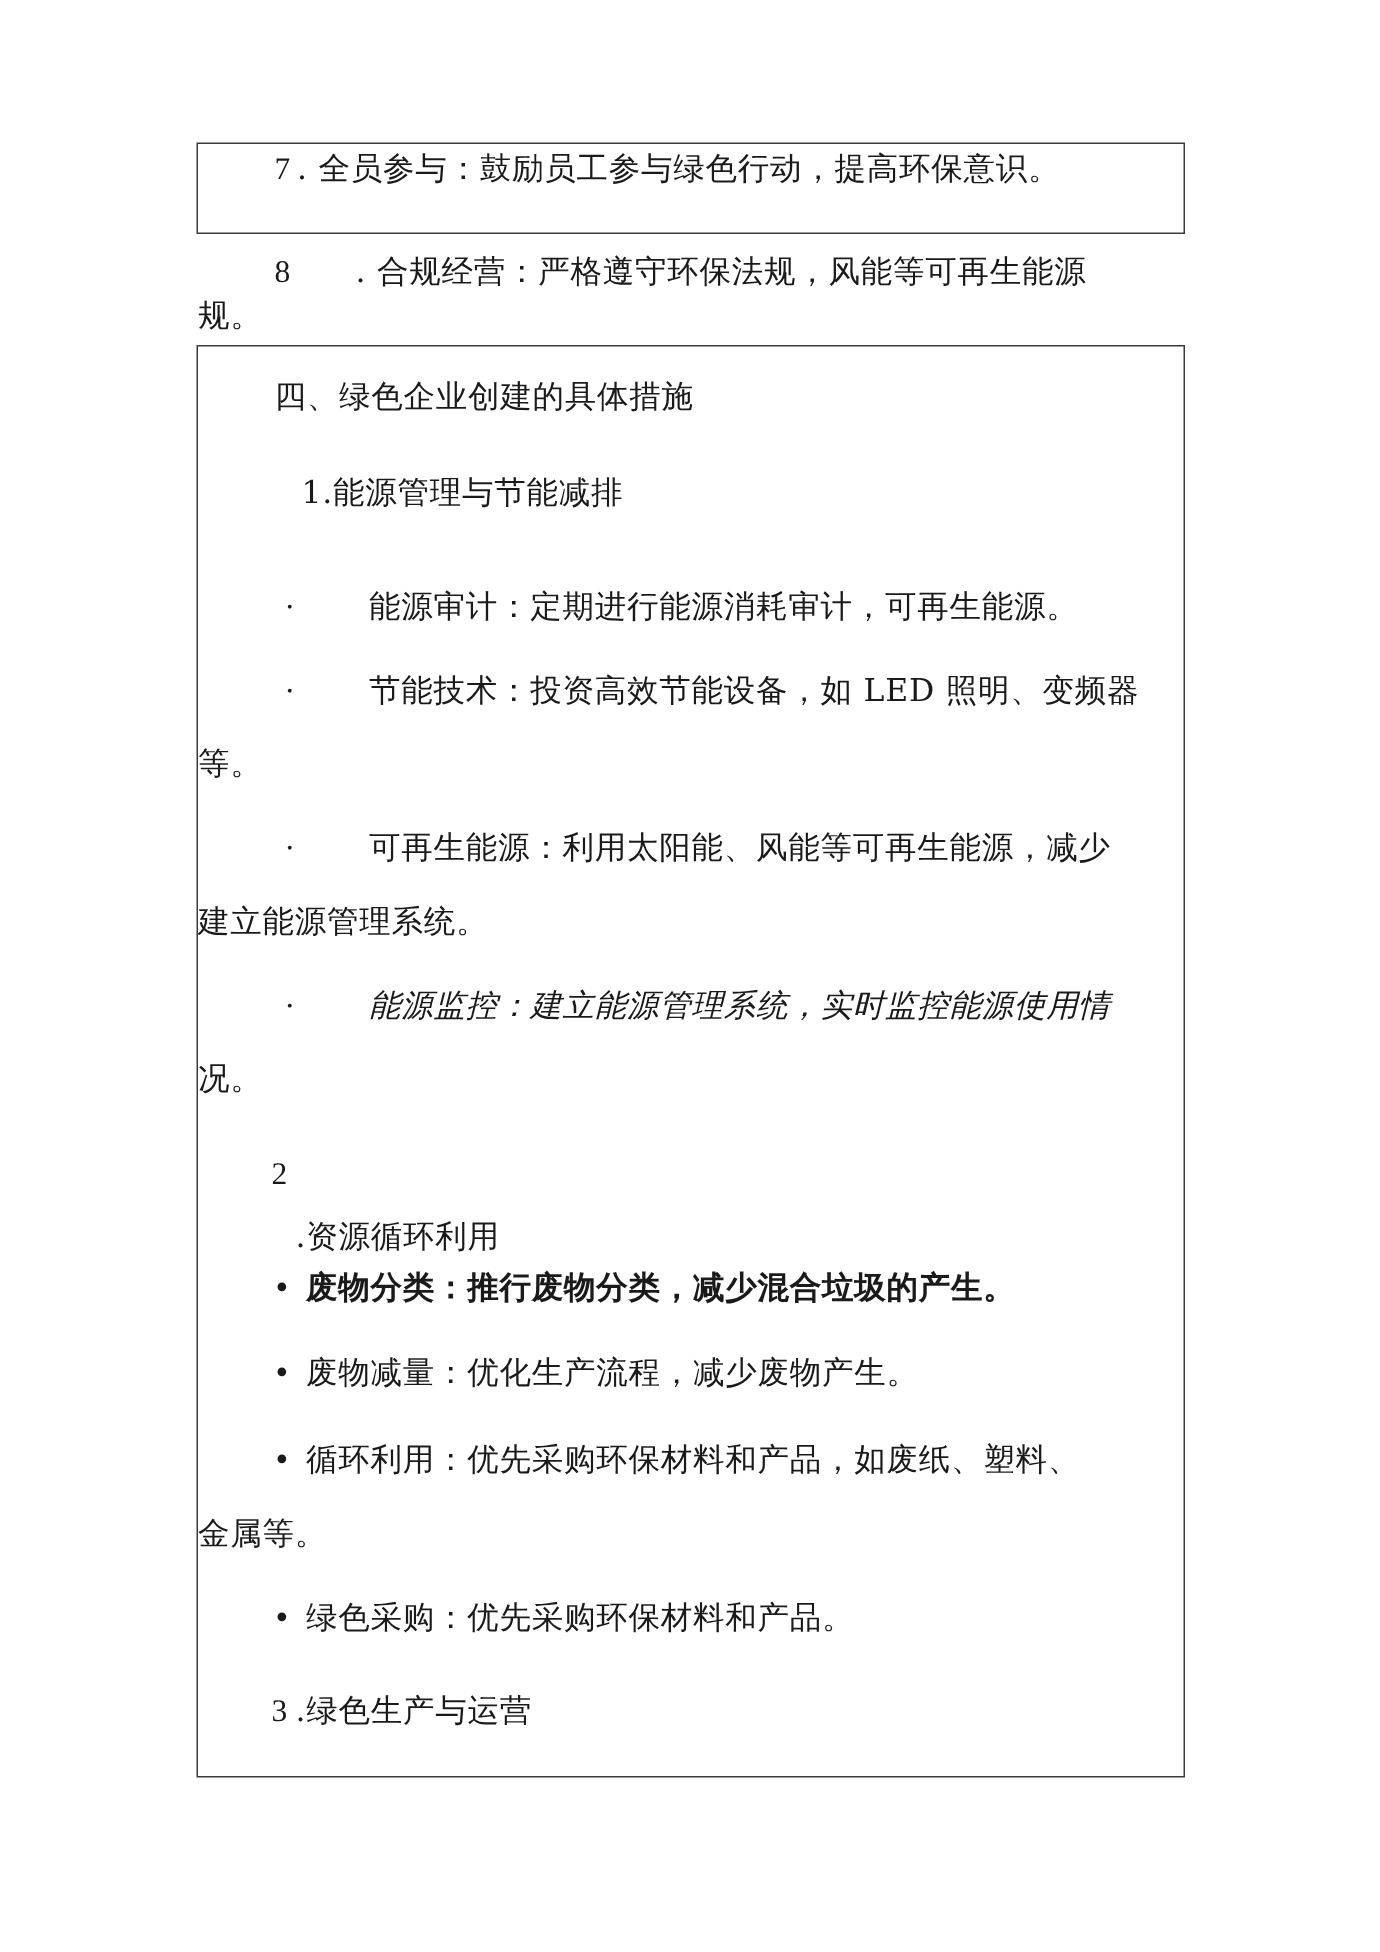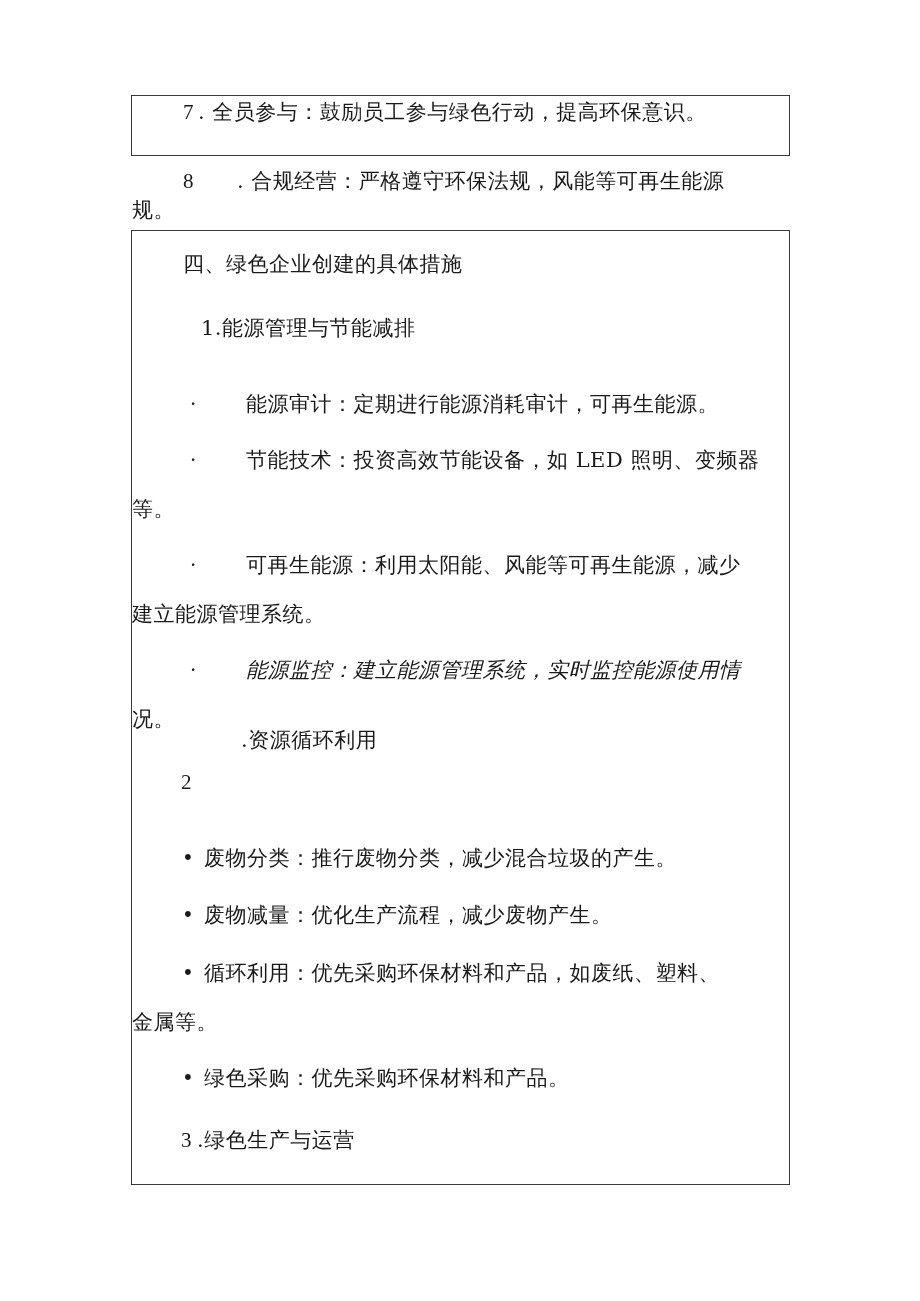--- a/index.html
+++ b/index.html
@@ -53,24 +53,24 @@
 
 <span class="bullet" style="left:190px; top:553px;">·</span>
 <span class="line" style="left:246px; top:553px;">可再生能源：利用太阳能、风能等可再生能源，减少</span>
 <span class="line" style="left:132px; top:602px;">建立能源管理系统。</span>
 
 <span class="bullet" style="left:190px; top:658px;">·</span>
 <span class="line" style="left:246px; top:658px;font-style:italic;">能源监控：建立能源管理系统，实时监控能源使用情</span>
 <span class="line" style="left:132px; top:707px;">况。</span>
 
 <span class="num" style="left:181px; top:770px;">2</span>
-<span class="line" style="left:197px; top:728px;margin-left:44px;">.资源循环利用</span>
+<span class="line" style="left:197px; top:812px;">.资源循环利用</span>
 
 <span class="bullet" style="left:182px; top:846px;">•</span>
-<span class="line" style="left:204px; top:846px;">废物分类：推行废物分类，减少混合垃圾的产生。</span>
+<span class="line" style="left:204px; top:846px;font-weight:bold;">废物分类：推行废物分类，减少混合垃圾的产生。</span>
 
 <span class="bullet" style="left:182px; top:903px;">•</span>
 <span class="line" style="left:204px; top:903px;">废物减量：优化生产流程，减少废物产生。</span>
 
 <span class="bullet" style="left:182px; top:961px;">•</span>
 <span class="line" style="left:204px; top:961px;">循环利用：优先采购环保材料和产品，如废纸、塑料、</span>
 <span class="line" style="left:132px; top:1010px;">金属等。</span>
 
 <span class="bullet" style="left:182px; top:1066px;">•</span>
 <span class="line" style="left:204px; top:1066px;">绿色采购：优先采购环保材料和产品。</span>

